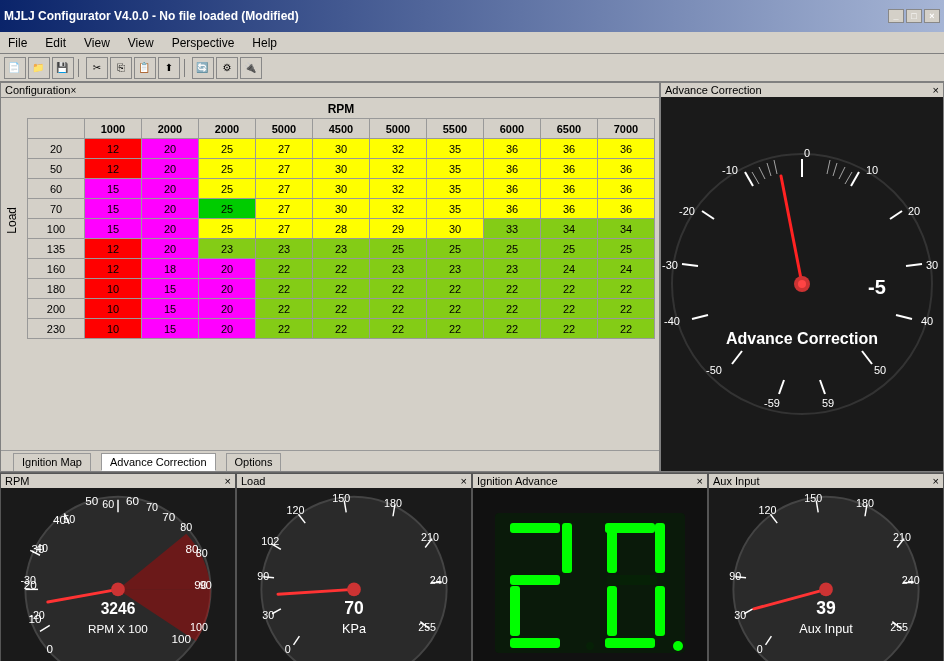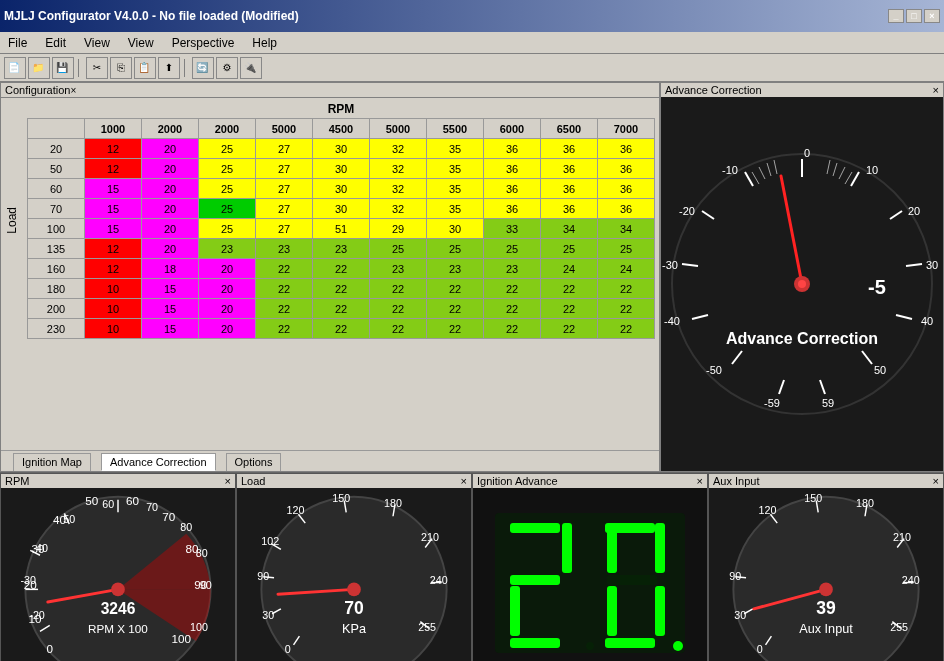--- a/index.html
+++ b/index.html
@@ -272,21 +272,21 @@
                   <td class="cell-yellow">36</td>
                   <td class="cell-yellow">36</td>
                   <td class="cell-yellow">36</td>
                 </tr>
                 <tr>
                   <td class="col-load">100</td>
                   <td class="cell-magenta">15</td>
                   <td class="cell-magenta">20</td>
                   <td class="cell-yellow">25</td>
                   <td class="cell-yellow">27</td>
-                  <td class="cell-yellow">51</td>
+                  <td class="cell-yellow">28</td>
                   <td class="cell-yellow">29</td>
                   <td class="cell-yellow">30</td>
                   <td class="cell-orange">33</td>
                   <td class="cell-orange">34</td>
                   <td class="cell-orange">34</td>
                 </tr>
                 <tr>
                   <td class="col-load">135</td>
                   <td class="cell-red">12</td>
                   <td class="cell-magenta">20</td>

